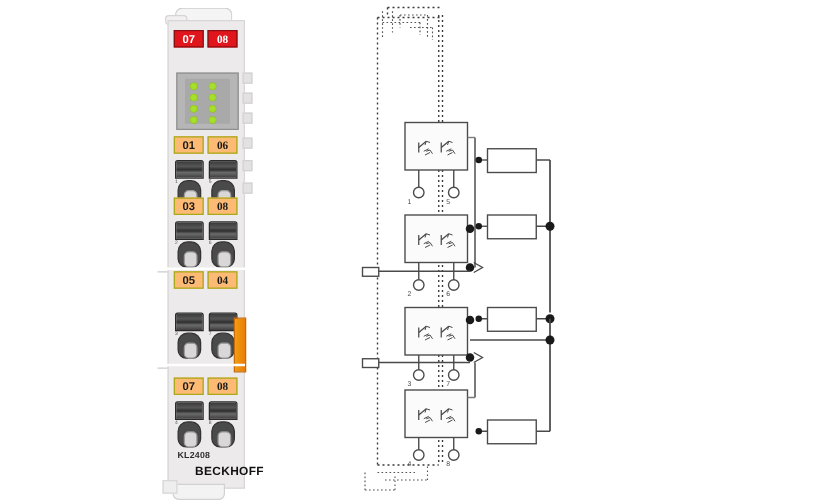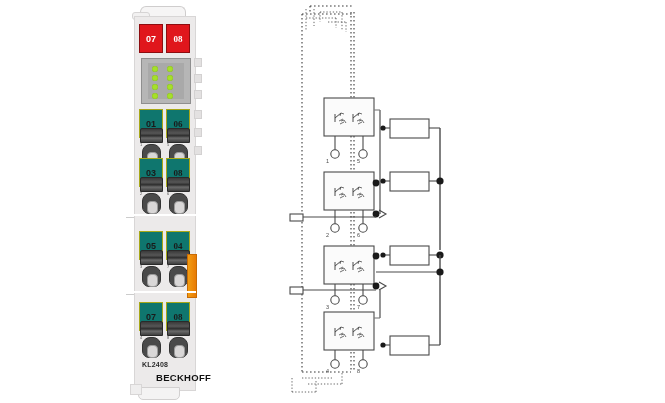--- a/index.html
+++ b/index.html
@@ -25,28 +25,28 @@
             background:#f4f3f3;border:1px solid #d2d0d0;border-radius:0 0 5px 5px;}
   .hook-bot2{position:absolute;left:0px;top:378px;width:10px;height:9px;
              background:#efeeee;border:1px solid #d8d6d6;}
 
   
   .tab{position:absolute;left:64px;width:6px;height:7px;background:#e3e1e1;
        border:1px solid #d3d1d1;}
 
   
   .lbl-pair{position:absolute;left:9px;width:52px;height:17px;}
-  .lbl{position:absolute;top:0;width:24px;height:29px;
+  .lbl{position:absolute;top:0;width:24px;height:14px;
        font-size:9px;font-weight:bold;color:#111;
        display:flex;align-items:center;justify-content:center;
        border:1px solid rgba(0,0,0,.25);box-sizing:border-box;}
   .lbl.a{left:0;}
   .lbl.b{left:27px;font-family:Liberation Serif, serif;}
   .lbl.red{background:#e0161c;color:#ffffff;border-color:#8d0d10;}
-  .lbl.yel{background:#0f766e;color:#1a1a1a;border-color:#a8a818;}
+  .lbl.yel{background:#fdba74;color:#1a1a1a;border-color:#a8a818;}
 
   
   .led-panel{position:absolute;left:11px;top:52px;width:48px;height:44px;
              background:#b6b6b6;border:1px solid #8f8f8f;}
   .led-inner{position:absolute;left:6px;top:4px;width:36px;height:36px;
              background:#a9a9a9;}
   .led{position:absolute;width:6px;height:6px;border-radius:50%;
        background:#a6e02a;box-shadow:0 0 1px #6f9a12 inset;}
 
   
@@ -151,21 +151,21 @@
           <i></i>
         </div>
       <div class="hole b">
           <i></i>
         </div>
     </div>
 
     <div class="groove" style="top:208px;"></div>
     <div class="groove-l" style="top:211px;"></div>
 
-    <div class="lbl-pair" style="top:225px;padding-left:12px;">
+    <div class="lbl-pair" style="top:211px;padding-left:12px;">
       <div class="lbl a yel">05</div>
       <div class="lbl b yel">04</div>
     </div>
     <div class="contact-row" style="top:244px;">
       <div class="clamp a"></div>
       <div class="clamp b"></div>
       <div class="cnum a">3</div>
       <div class="cnum b">7</div>
       <div class="hole a">
           <i></i>

